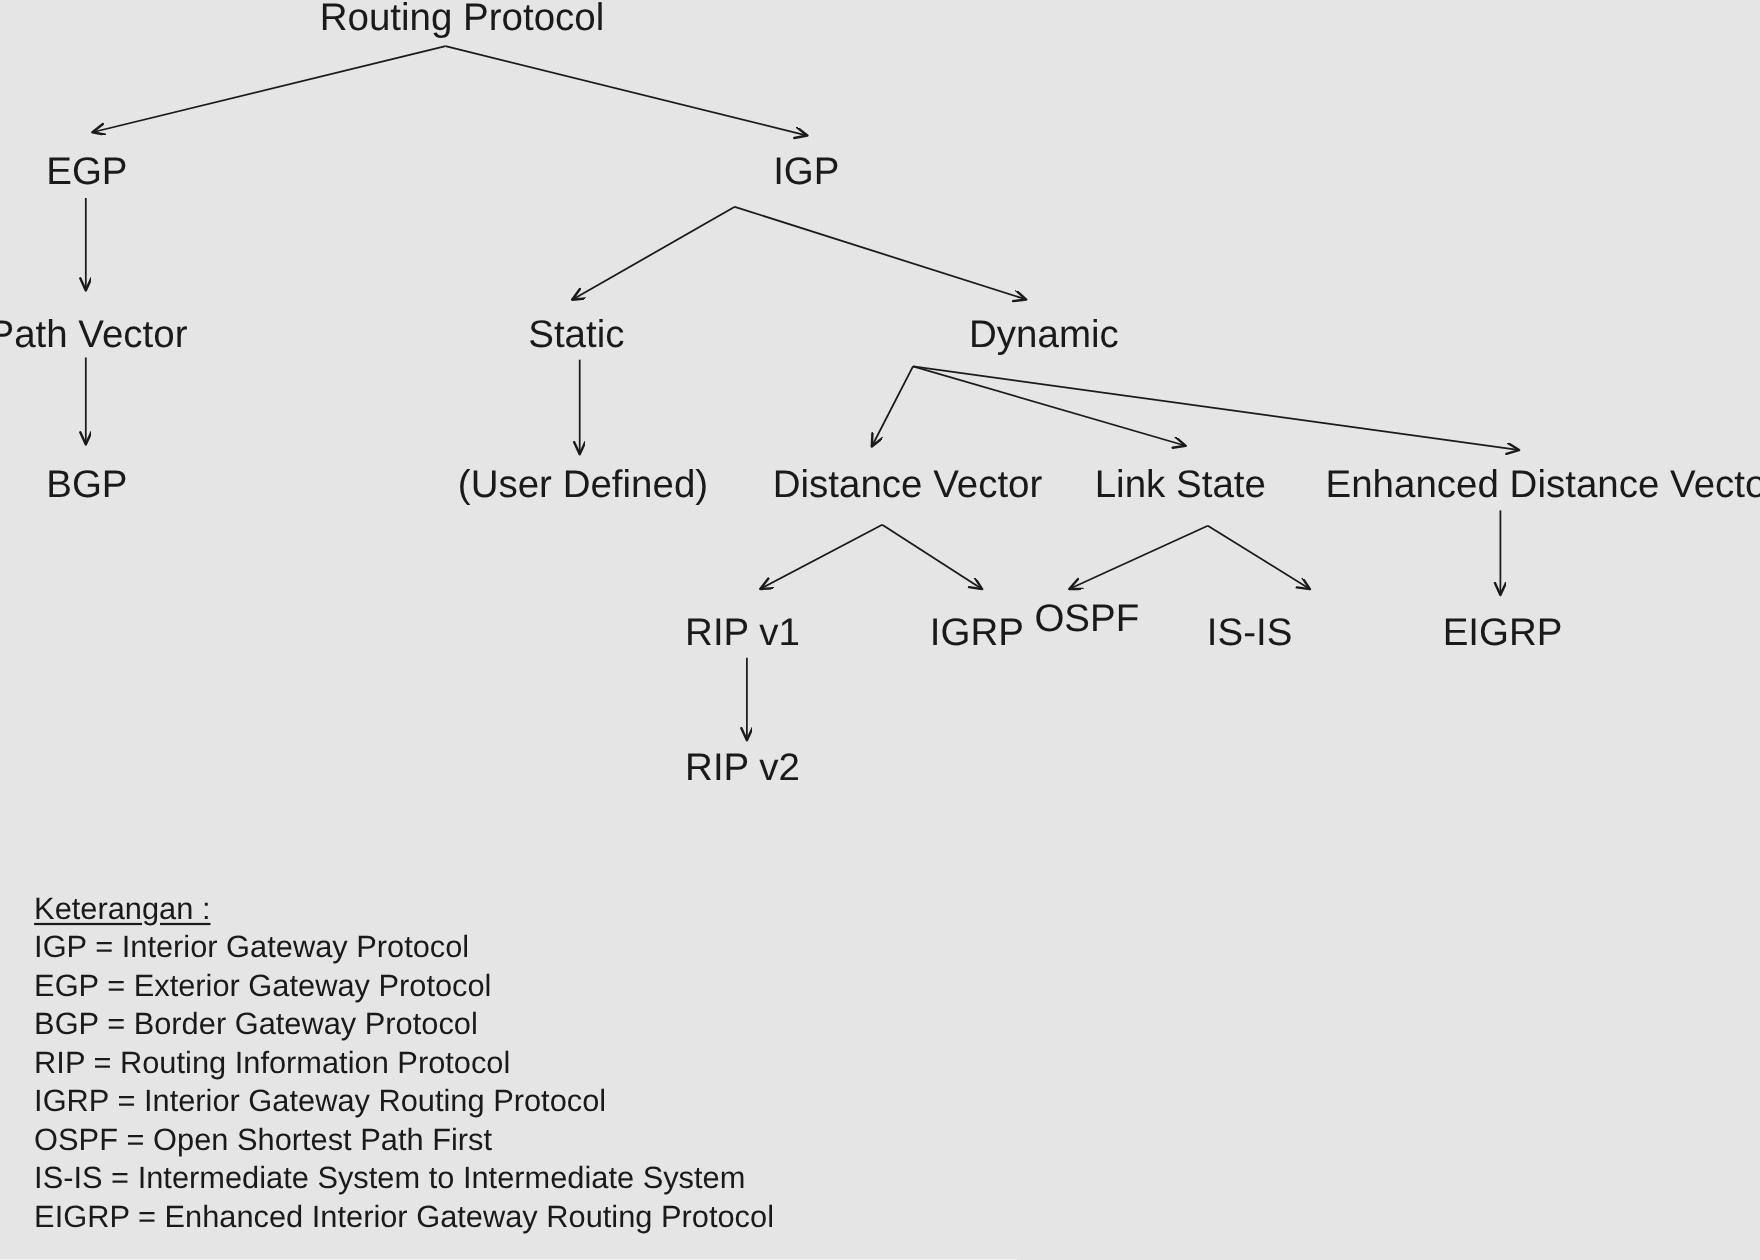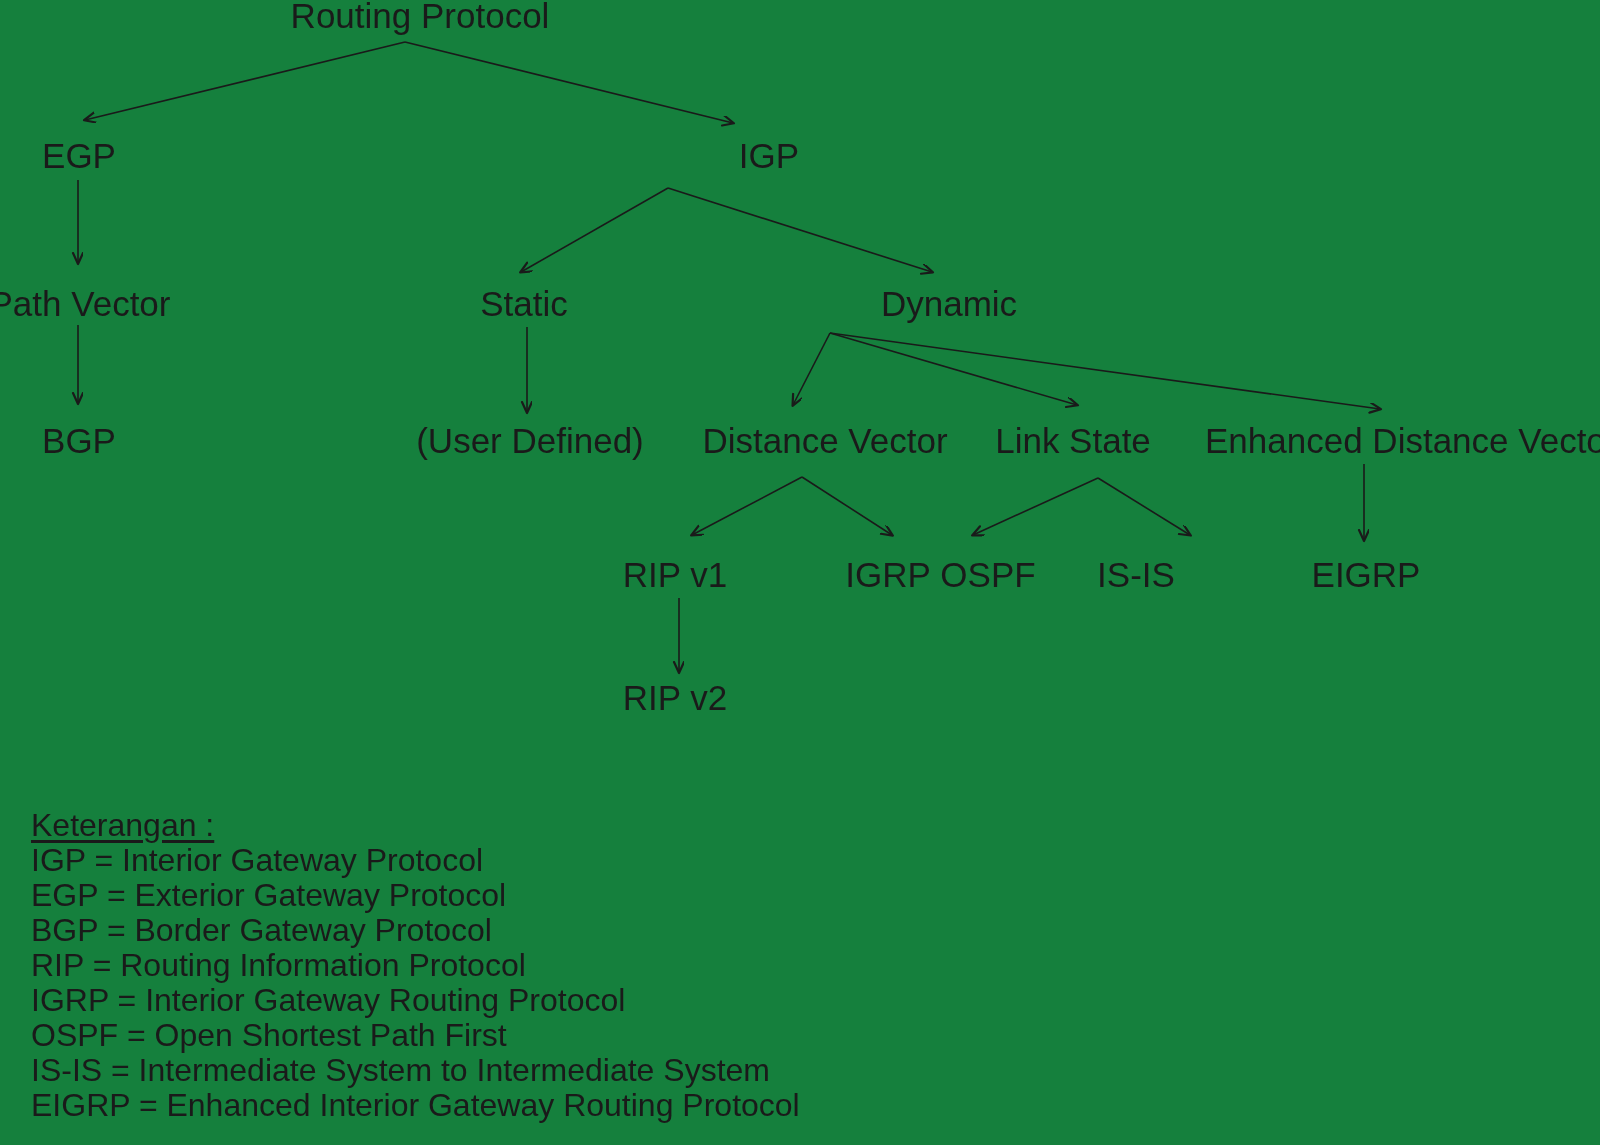--- a/index.html
+++ b/index.html
@@ -8,21 +8,21 @@
     background: #ffffff;
   }
   body {
     font-family: "Liberation Sans", sans-serif;
     color: #1a1a1a;
   }
   #canvas {
     position: relative;
     width: 1600px;
     height: 1145px;
-    background: #15803d;
+    background: #e5e5e5;
     overflow: hidden;
   }
   #edges {
     position: absolute;
     left: 0;
     top: 0;
     width: 1600px;
     height: 1145px;
     pointer-events: none;
   }
@@ -38,21 +38,21 @@
   }
   .node.anchor-left {
     transform: none;
     text-align: left;
   }
   #legend {
     position: absolute;
     left: 31px;
     top: 808px;
     font-family: "Liberation Sans", sans-serif;
-    font-size: 32px;
+    font-size: 28px;
     line-height: 35px;
     color: #1a1a1a;
     white-space: nowrap;
   }
   #legend .legend-title {
     text-decoration: underline;
     text-underline-offset: 4px;
   }
   #legend .legend-line {
     display: block;
@@ -94,21 +94,21 @@
 
     <path d="M 1364 464 L 1364 540" fill="none" stroke="#1a1a1a" stroke-width="1.6" marker-end="url(#arrowhead)"></path>
 
     <path d="M 679 598 L 679 672" fill="none" stroke="#1a1a1a" stroke-width="1.6" marker-end="url(#arrowhead)"></path>
   </svg>
 
   <div class="node" style="left:420px; top:-3px;">Routing Protocol</div>
 
   <div class="node" style="left:79px; top:137px;">EGP</div>
 
-  <div class="node" style="left:733px; top:137px;margin-left:36px;">IGP</div>
+  <div class="node" style="left:733px; top:137px;">IGP</div>
 
   <div class="node" style="left:80px; top:285px;">Path Vector</div>
 
   <div class="node" style="left:524px; top:285px;">Static</div>
 
   <div class="node" style="left:933px; top:285px;margin-left:16px;">Dynamic</div>
 
   <div class="node" style="left:79px; top:422px;">BGP</div>
 
   <div class="node" style="left:530px; top:422px;">(User Defined)</div>
@@ -116,21 +116,21 @@
   <div class="node" style="left:793px; top:422px;margin-left:32px;">Distance Vector</div>
 
   <div class="node" style="left:1073px; top:422px;">Link State</div>
 
   <div class="node anchor-left" style="left:1205px; top:422px;">Enhanced Distance Vector</div>
 
   <div class="node" style="left:675px; top:556px;">RIP v1</div>
 
   <div class="node" style="left:888px; top:556px;">IGRP</div>
 
-  <div class="node" style="left:988px; top:556px;">OSPF</div>
+  <div class="node" style="left:988px; top:544px;">OSPF</div>
 
   <div class="node" style="left:1136px; top:556px;">IS-IS</div>
 
   <div class="node" style="left:1366px; top:556px;">EIGRP</div>
 
   <div class="node" style="left:675px; top:679px;">RIP v2</div>
 
   <div id="legend">
     <span class="legend-line legend-title">Keterangan :</span>
     <span class="legend-line">IGP = Interior Gateway Protocol</span>

